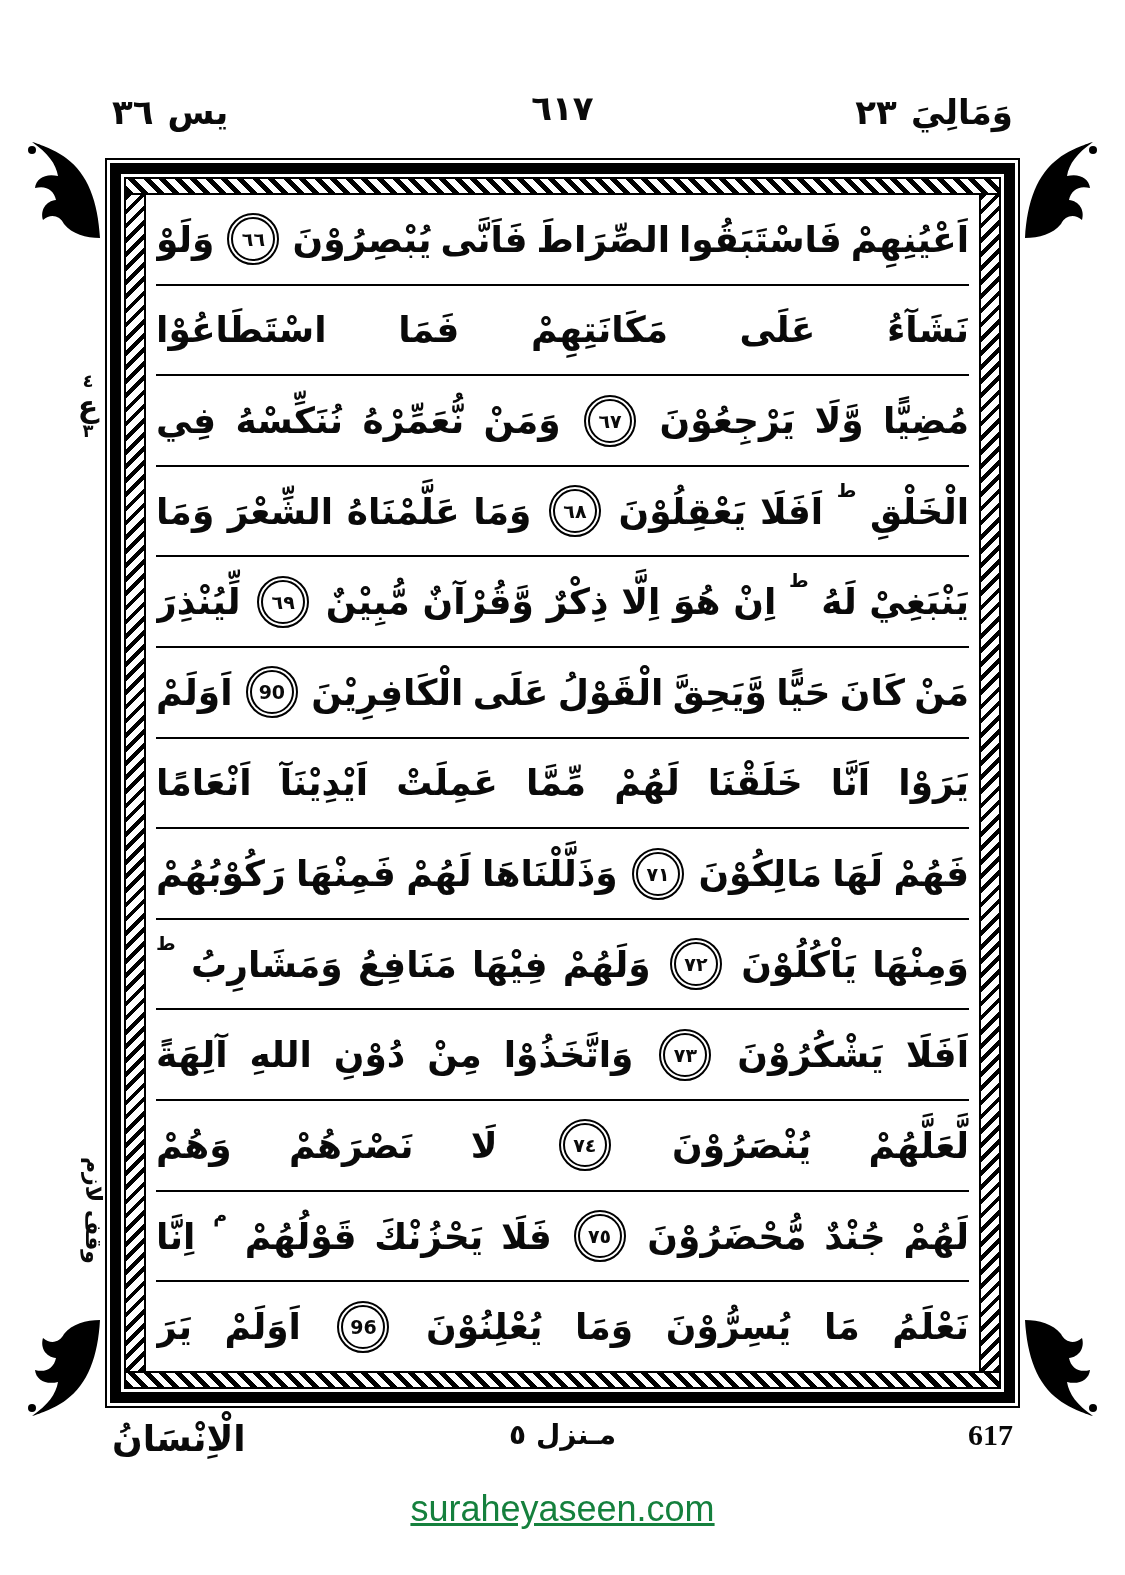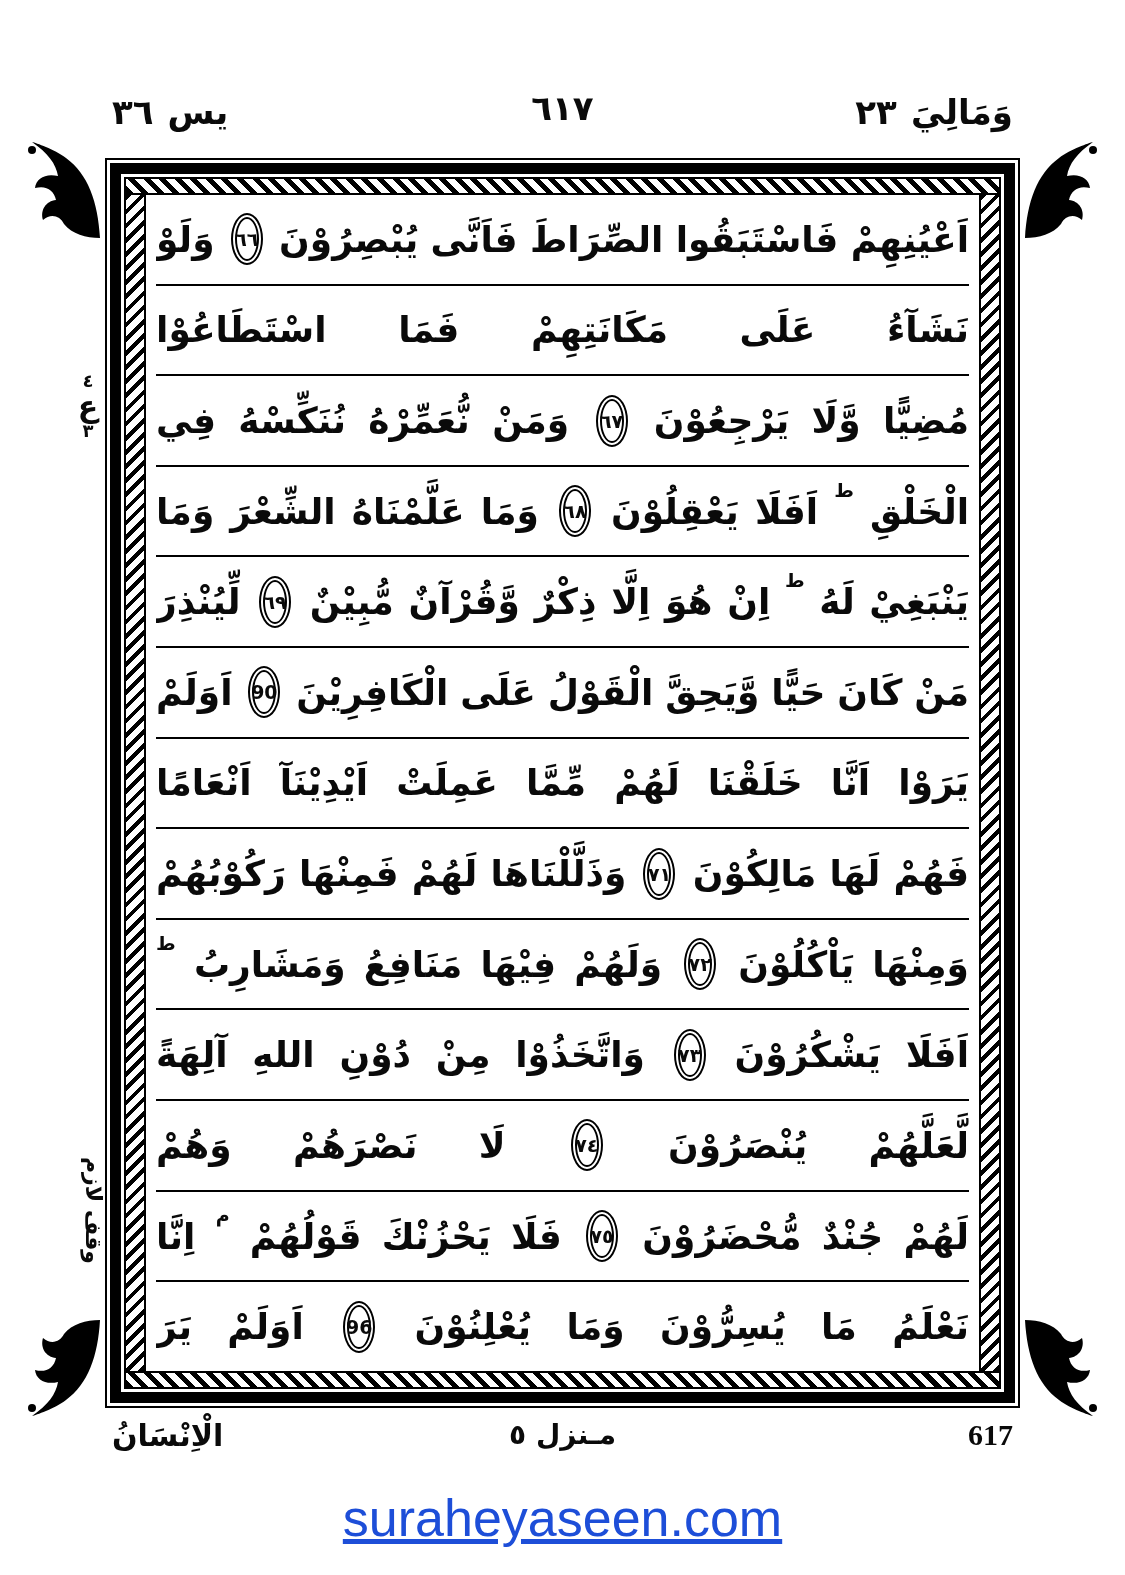--- a/index.html
+++ b/index.html
@@ -68,21 +68,21 @@
     white-space: nowrap;
     overflow: hidden;
   }
   .qline:last-child { border-bottom: none; }
 
   .ayah-end {
     flex: 0 0 auto;
     display: inline-flex;
     align-items: center;
     justify-content: center;
-    width: 24px; height: 44px;
+    width: 44px; height: 44px;
     border: 2px solid #000;
     border-radius: 50%;
     outline: 2px solid #000;
     outline-offset: 2px;
     font-size: 19px;
     font-weight: bold;
     margin: 0 8px;
     background: #fff;
   }
   .waqf {
@@ -108,32 +108,32 @@
     left: 8px; top: 1198px;
     width: 170px;
     text-align: center;
     font-size: 22px;
     font-weight: bold;
     transform: rotate(90deg);
   }
 
   
   .bot { position: absolute; top: 1418px; font-weight: bold; }
-  .bot-left   { left: 112px; font-size: 30px; }
+  .bot-left   { left: 112px; font-size: 36px; }
   .bot-center { left: 50%; transform: translateX(-50%); font-size: 28px; display: flex; gap: 10px; direction: rtl; }
   .bot-right  { right: 112px; font-size: 30px; font-family: "Liberation Serif", serif; font-weight: bold; }
 
   .site {
     position: absolute;
     top: 1488px;
     left: 50%;
     transform: translateX(-50%);
-    font-size: 52px;
+    font-size: 36px;
     font-family: "Liberation Sans", sans-serif;
-    color: #1d4ed8;
+    color: #15803d;
     text-decoration: underline;
   }
 
   
   .flourish { position: absolute; width: 80px; height: 100px; }
   .fl-tl { left: 26px;  top: 140px;  transform: scaleX(-1); }
   .fl-tr { right: 26px; top: 140px; }
   .fl-bl { left: 26px;  top: 1318px; transform: scale(-1,-1); }
   .fl-br { right: 26px; top: 1318px; transform: scaleY(-1); }
 </style>

